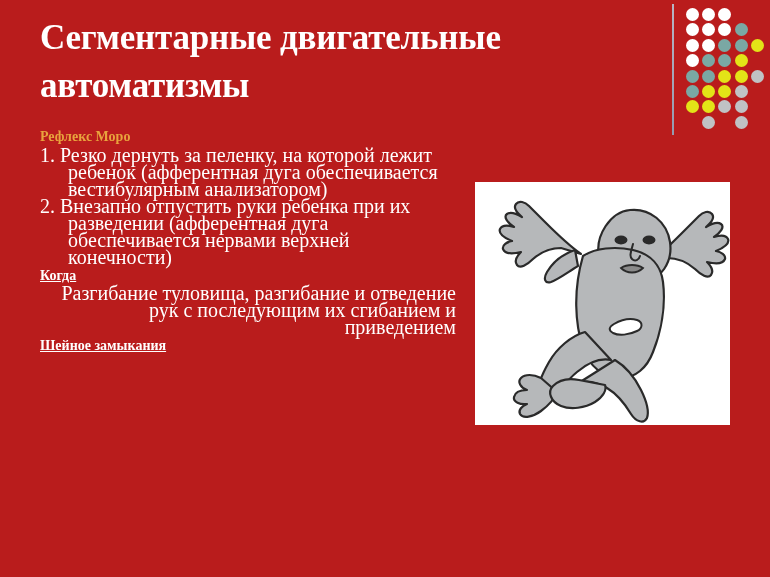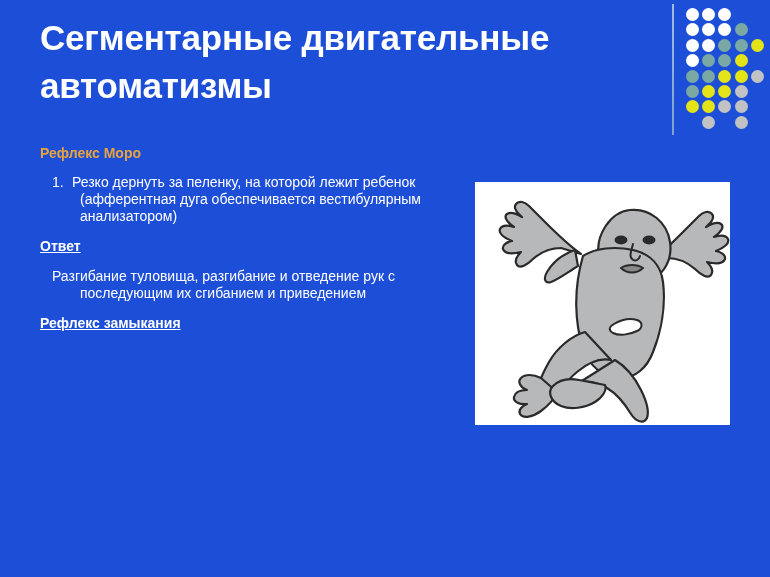--- a/index.html
+++ b/index.html
@@ -59,49 +59,50 @@
     position: absolute;
     width: 13px;
     height: 13px;
     border-radius: 50%;
   }
 
   
   #body-col {
     position: absolute;
     left: 40px;
-    top: 144px;
+    top: 128px;
     width: 416px;
   }
   .sub-head {
     color: #e8a33d;
     font-size: 14px;
     font-weight: bold;
     line-height: 18px;
     margin: 0 0 1px 0;
   }
   .lbl {
     color: #ffffff;
     font-size: 14px;
     font-weight: bold;
     line-height: 19px;
     text-decoration: underline;
     margin: 0;
   }
   .para {
     color: #ffffff;
-    font-size: 14px;
+    font-size: 20px;
     line-height: 17px;
-    margin: 12px;
+    margin: 0;
     padding-left: 28px;
     text-indent: -28px;
   }
   .para.plain {
     padding-left: 28px;
     text-indent: -28px;
+    text-align: right;
   }
   .num {
     display: inline-block;
     width: 20px;
     text-indent: 0;
   }
 
   
   #illus-panel {
     position: absolute;
@@ -113,21 +114,21 @@
   }
   #illus-svg {
     display: block;
     width: 255px;
     height: 243px;
   }
 </style>
 </head>
 <body>
 
-<div id="slide" style="background: #1d4ed8;">
+<div id="slide" style="background: #b91c1c; font-family: Liberation Serif, serif;">
 
   <div id="title-block">
     <h1 id="slide-title">Сегментарные двигательные автоматизмы</h1>
   </div>
 
   <div id="deco-divider"></div>
 
   <div id="dot-grid">
       <span class="dot" style="left: 0px; top: 0px; background: rgb(255, 255, 255);"></span>
       <span class="dot" style="left: 16.2px; top: 0px; background: rgb(255, 255, 255);"></span>
@@ -162,26 +163,27 @@
       <span class="dot" style="left: 48.6px; top: 107.8px; background: rgb(192, 194, 196);"></span>
     </div>
 
   <div id="body-col">
 
     <p class="sub-head">Рефлекс Моро</p>
 
 
     <p class="para"><span class="num">1.</span><span>Резко дернуть за пеленку, на которой лежит ребенок (афферентная дуга обеспечивается вестибулярным анализатором)</span></p>
 
-
-
-    <p class="lbl">Ответ</p>
+    <p class="para"><span class="num">2.</span><span>Внезапно отпустить руки ребенка при их разведении (афферентная дуга обеспечивается нервами верхней конечности)</span></p>
+
+
+    <p class="lbl">Когда</p>
     <p class="para plain">Разгибание туловища, разгибание и отведение рук с последующим их сгибанием и приведением</p>
 
-    <p class="lbl">Рефлекс замыкания</p>
+    <p class="lbl">Шейное замыкания</p>
 
 
   </div>
 
   <div id="illus-panel" style="background: rgb(255, 255, 255);">
     <svg id="illus-svg" viewBox="0 0 255 243">
       <rect x="0" y="0" width="255" height="243" fill="#ffffff"></rect>
       <g stroke="#2a2a2a" stroke-width="2.2" fill="#b6b8ba" stroke-linecap="round" stroke-linejoin="round">
 
         <path d="M106,72 C92,62 80,50 70,40 C64,34 58,28 54,24

